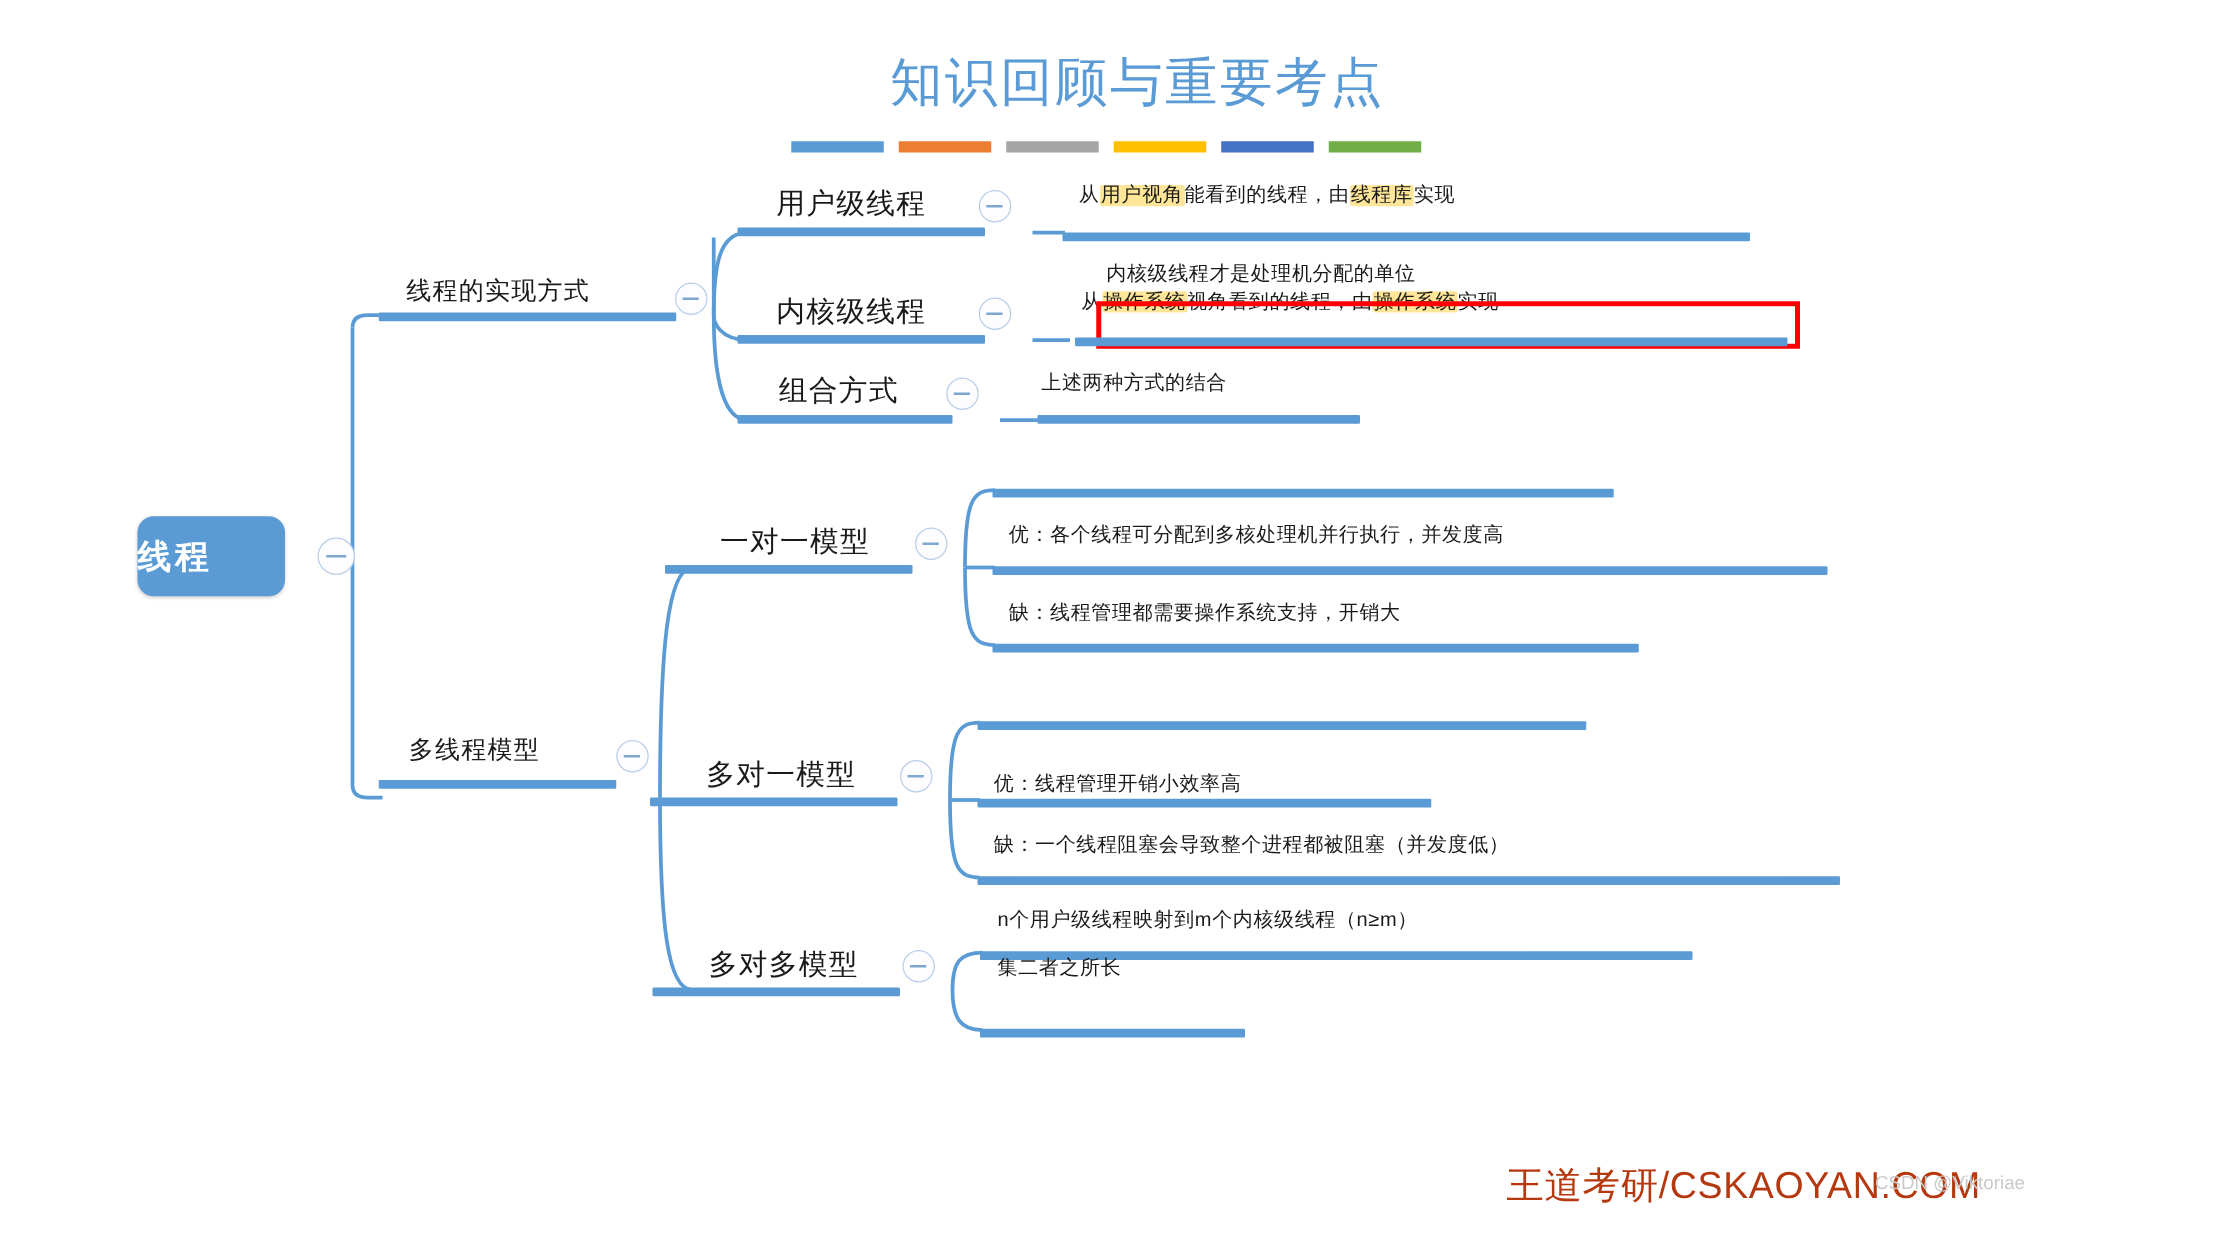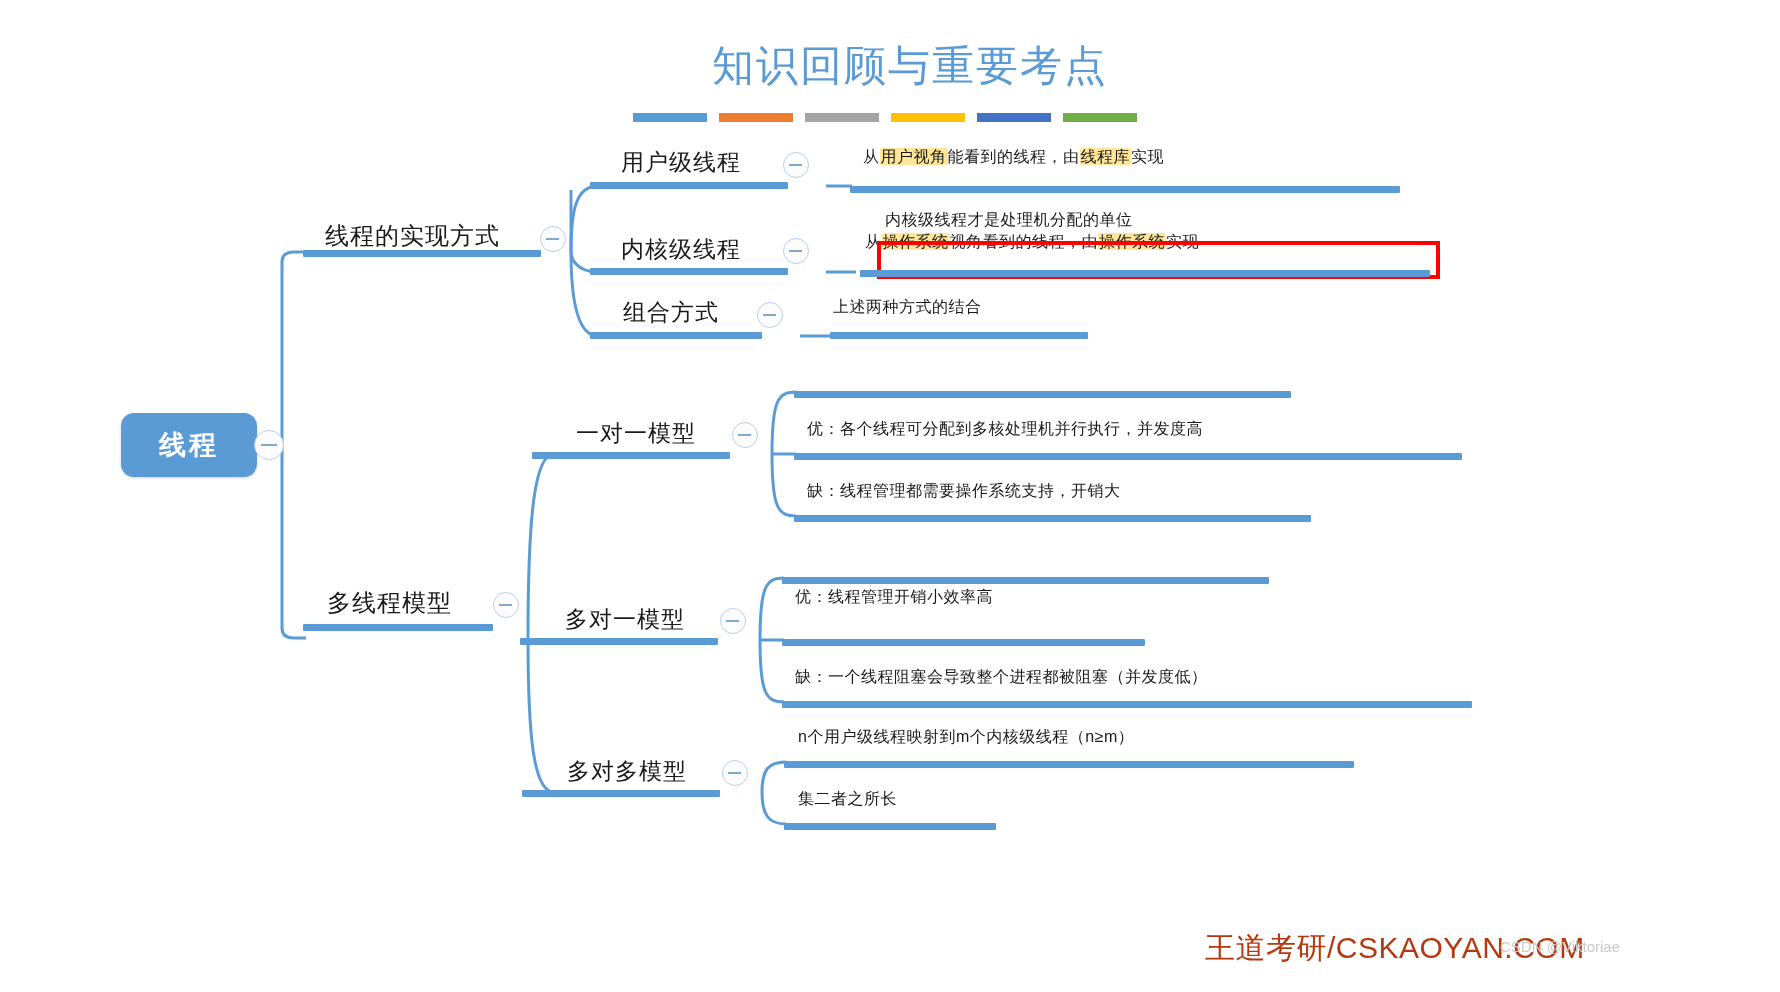--- a/index.html
+++ b/index.html
@@ -46,49 +46,49 @@
     gap: 12px;
   }
   .title-bar {
     width: 74px;
     height: 9px;
   }
 
   
   .root-node {
     position: absolute;
-    left: 101px;
+    left: 90px;
     top: 413px;
-    width: 136px;
+    width: 118px;
     height: 64px;
     border-radius: 13px;
     background: #5b9bd5;
     color: #ffffff;
     font-size: 27px;
     font-weight: bold;
     letter-spacing: 3px;
     display: flex;
     align-items: center;
-    justify-content: center;
+    justify-content: flex-start;
     box-shadow: 0 1px 3px rgba(0,0,0,0.18);
   }
 
   
   .node {
     position: absolute;
     white-space: nowrap;
     color: #1a1a1a;
   }
   .node .label {
     display: block;
     line-height: 1.15;
     white-space: nowrap;
   }
   
-  .lvl1 { font-size: 24px; letter-spacing: 1px; }
+  .lvl1 { font-size: 20px; letter-spacing: 1px; }
   .lvl2 { font-size: 23px; letter-spacing: 1px; }
   .lvl3 { font-size: 16px; letter-spacing: 0.5px; }
 
   
   .ul {
     position: absolute;
     height: 7px;
     background: #5b9bd5;
     border-radius: 1px;
   }
@@ -290,42 +290,42 @@
   <div class="ul" style="left:774px; top:515px; width:517px;"></div>
 
   <div class="node lvl2" style="left:545px; top:606px;">
     <span class="label">多对一模型</span>
   </div>
   <div class="ul" style="left:500px; top:638px; width:198px;"></div>
   <div class="toggle" style="left:700px; top:608px;"></div>
 
   <div class="ul" style="left:762px; top:577px; width:487px;"></div>
 
-  <div class="node lvl3" style="left:775px; top:588px;text-align:right;">
+  <div class="node lvl3" style="left:775px; top:619px;text-align:right;">
     <span class="label">优：线程管理开销小效率高</span>
   </div>
   <div class="ul" style="left:762px; top:639px; width:363px;"></div>
 
   <div class="node lvl3" style="left:775px; top:668px;">
     <span class="label">缺：一个线程阻塞会导致整个进程都被阻塞（并发度低）</span>
   </div>
   <div class="ul" style="left:762px; top:701px; width:690px;"></div>
 
   <div class="node lvl2" style="left:547px; top:758px;">
     <span class="label">多对多模型</span>
   </div>
   <div class="ul" style="left:502px; top:790px; width:198px;"></div>
   <div class="toggle" style="left:702px; top:760px;"></div>
 
   <div class="node lvl3" style="left:778px; top:728px;">
     <span class="label">n个用户级线程映射到m个内核级线程（n≥m）</span>
   </div>
   <div class="ul" style="left:764px; top:761px; width:570px;"></div>
 
-  <div class="node lvl3" style="left:778px; top:790px;">
+  <div class="node lvl3" style="left:778px; top:766px;">
     <span class="label">集二者之所长</span>
   </div>
   <div class="ul" style="left:764px; top:823px; width:212px;"></div>
 
   <div class="wm-main" style="left:1185px; top:928px;">王道考研/CSKAOYAN.COM</div>
   <div class="wm-sub" style="left:1480px; top:938px;">CSDN @Viktoriae</div>
 
 </div>
 
 </body></html>

